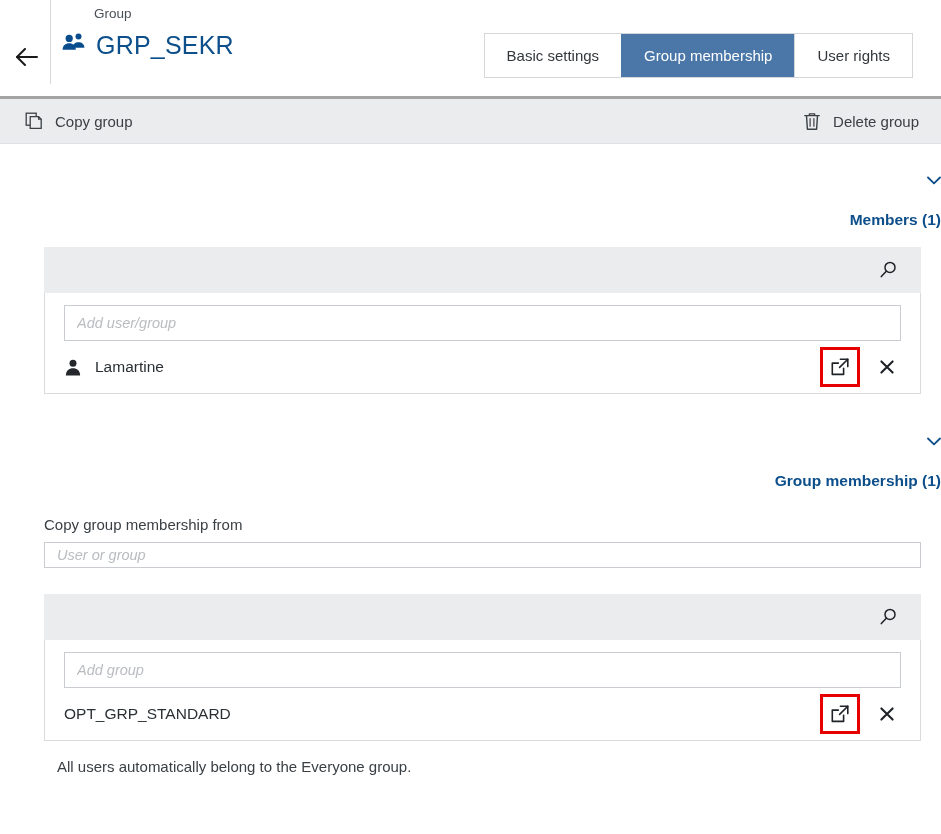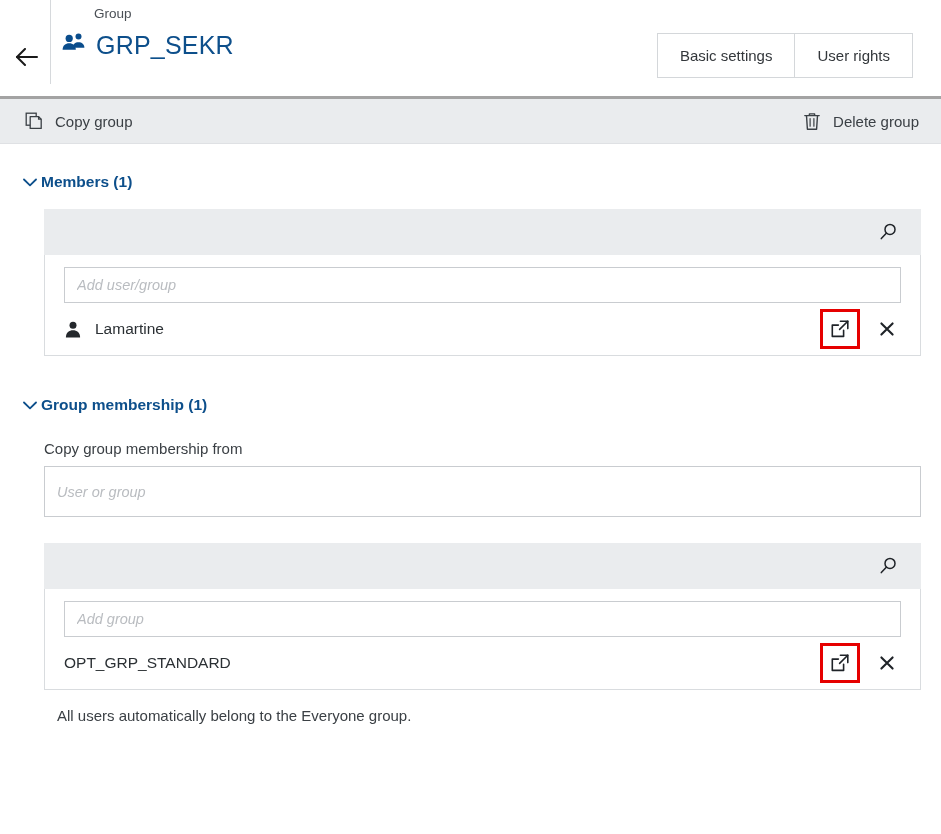--- a/index.html
+++ b/index.html
@@ -109,25 +109,26 @@
   .tool-icon {
     width: 20px; height: 20px;
     display: flex; align-items: center; justify-content: center;
     color: #3b4045;
   }
 
   
   .content { padding: 0; }
   .section-head {
     display: flex;
-    align-items: center;
-    gap: 4px;
+    align-items: flex-end;
+    gap: 24px;
     padding-left: 23px;
     margin-top: 29px;
     cursor: pointer;
+    flex-direction: column;
   }
   .chev {
     width: 14px; height: 14px;
     display: flex; align-items: center; justify-content: center;
     color: #0d4f8b;
   }
   .section-title {
     font-size: 15.5px;
     font-weight: bold;
     color: #0d4f8b;
@@ -223,21 +224,21 @@
     color: #3b4045;
     padding-left: 44px;
     margin-top: 26px;
   }
   .field-wrap {
     padding: 0 20px 0 44px;
     margin-top: 9px;
   }
   .field-input {
     width: 877px;
-    height: 51px;
+    height: 26px;
     border: 1px solid #c9ccd0;
     background: #ffffff;
     padding: 0 12px;
     font-size: 14.5px;
     font-family: "Liberation Sans", sans-serif;
     color: #be185d;
     outline: none;
   }
   .field-input::placeholder {
     color: #b9bcc0;
@@ -276,20 +277,21 @@
           <circle cx="7.2" cy="6.4" r="3.6" fill="currentColor"></circle>
           <path d="M0.6 17.8 C0.6 13.6 3.5 11.3 7.2 11.3 C10.9 11.3 13.8 13.6 13.8 17.8 Z" fill="currentColor"></path>
         </svg>
       </span>
       <span class="page-title">GRP_SEKR</span>
     </div>
   </div>
 
   <div class="tabs">
     <div class="tab">Basic settings</div>
+    <div class="tab active">Group membership</div>
     <div class="tab">User rights</div>
   </div>
 </div>
 
 <div class="toolbar">
 
   <div class="tool-btn">
     <span class="tool-icon">
       <svg width="18" height="18" viewBox="0 0 18 18" aria-hidden="true">
         <rect x="1.2" y="1.2" width="10" height="12" fill="none" stroke="currentColor" stroke-width="1.3"></rect>

